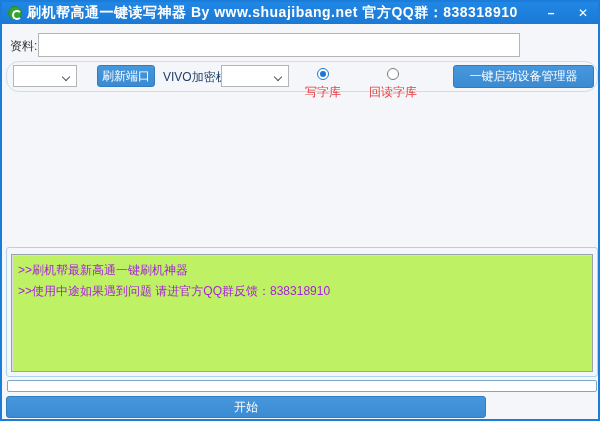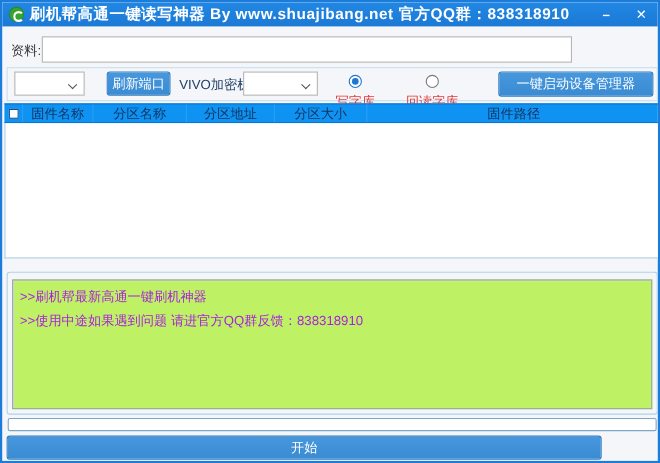--- a/index.html
+++ b/index.html
@@ -55,21 +55,21 @@
   }
 
   
   .file-label { position:absolute; left:8px; top:36px; color:#333; }
   .file-input { position:absolute; left:36px; top:31px; width:482px; }
   .browse-btn { position:absolute; left:525px; top:31px; width:67px; height:24px; }
 
   
   .toolbar {
     position:absolute; left:4px; top:59px; width:592px; height:31px;
-    border:1px solid #c9dff0; border-radius:0;
+    border:1px solid #c9dff0; border-radius:13px;
   }
   .port-select { position:absolute; left:6px; top:3px; width:64px; height:22px; }
   .refresh-btn { position:absolute; left:90px; top:3px; width:58px; height:22px; }
   .vivo-label  { position:absolute; left:156px; top:7px; color:#1f3f66; }
   .vivo-select { position:absolute; left:214px; top:3px; width:68px; height:22px; }
 
   .radio-item { position:absolute; top:6px; display:flex; align-items:center; gap:4px;flex-direction:column; }
   .radio-write { left:298px; }
   .radio-read  { left:362px; }
   .radio-dot {
@@ -116,21 +116,21 @@
     padding:5px 6px; overflow:hidden;
   }
   .log-line { color:#a922dd; font-size:12px; line-height:21px; white-space:nowrap; }
 
   
   .progress {
     position:absolute; left:5px; top:378px; width:590px; height:12px;
     background:#fff; border:1px solid #7da7c6; border-radius:2px;
   }
   .progress-fill { height:100%; width:0%; background:#3a8bd2; }
-  .start-btn { position:absolute; left:4px; top:394px; width:541px; height:22px; }
+  .start-btn { position:absolute; left:4px; top:394px; width:480px; height:22px; }
 </style>
 </head>
 <body>
 
 <div class="window">
 
   <div class="titlebar">
     <span class="app-icon"></span>
     <span class="title-text">刷机帮高通一键读写神器 By www.shuajibang.net  官方QQ群：838318910</span>
     <span class="win-btns">
@@ -157,33 +157,20 @@
       <span class="radio-dot checked"></span>
       <span class="radio-label">写字库</span>
     </div>
     <div class="radio-item radio-read">
       <span class="radio-dot"></span>
       <span class="radio-label">回读字库</span>
     </div>
     <div class="btn devmgr-btn">一键启动设备管理器</div>
   </div>
 
-  <div class="fw-table">
-    <div class="fw-header">
-      <div class="cell c0">
-        <span class="hdr-checkbox"></span>
-      </div>
-      <div class="cell c1">固件名称</div>
-      <div class="cell c2">分区名称</div>
-      <div class="cell c3">分区地址</div>
-      <div class="cell c4">分区大小</div>
-      <div class="cell c5">固件路径</div>
-    </div>
-    <div class="fw-body"></div>
-  </div>
 
   <div class="log-group">
     <span class="log-legend">日志输出</span>
     <div class="log-box">
       <div class="log-line">&gt;&gt;刷机帮最新高通一键刷机神器</div>
       <div class="log-line">&gt;&gt;使用中途如果遇到问题 请进官方QQ群反馈：838318910</div>
     </div>
   </div>
 
   <div class="progress">

